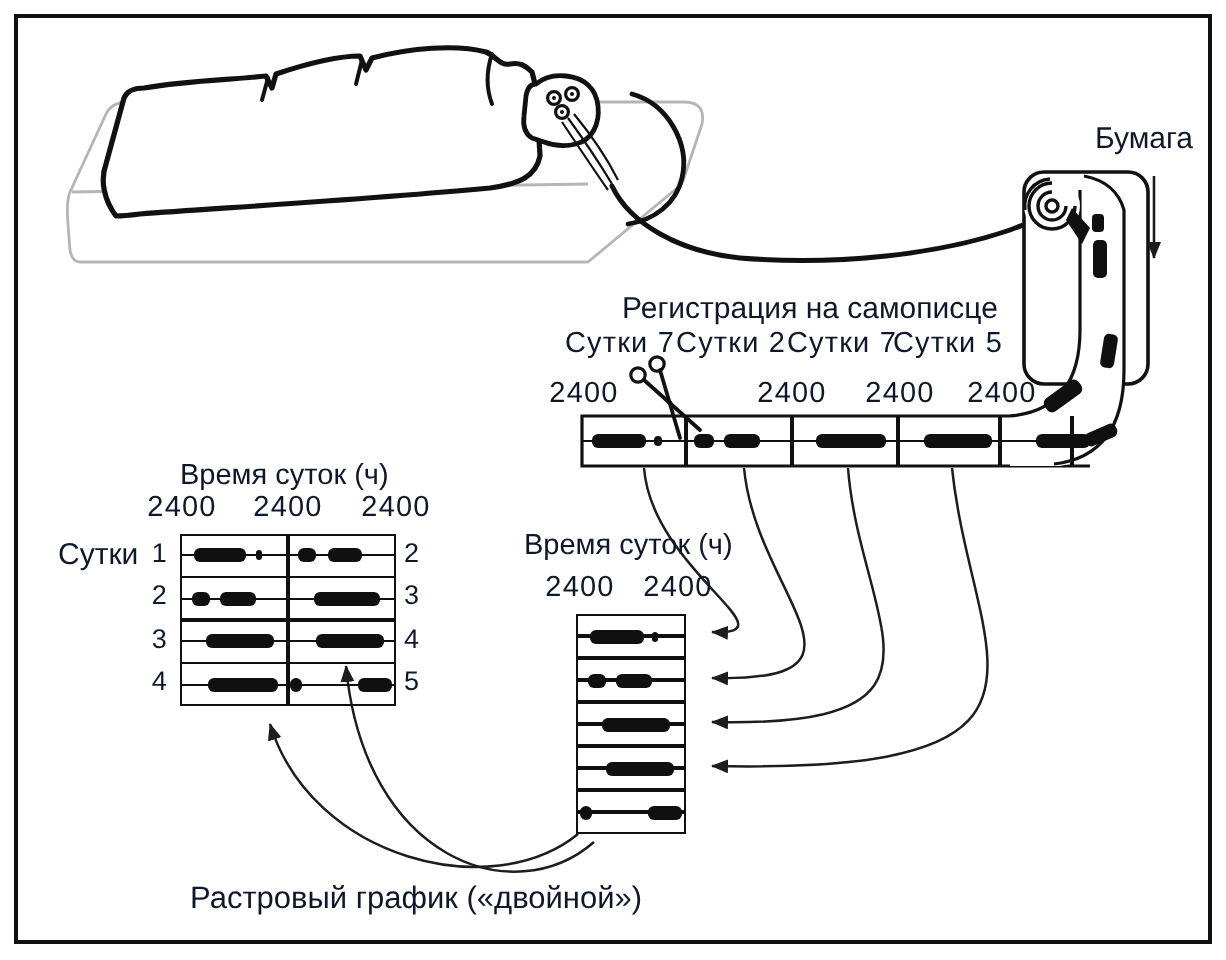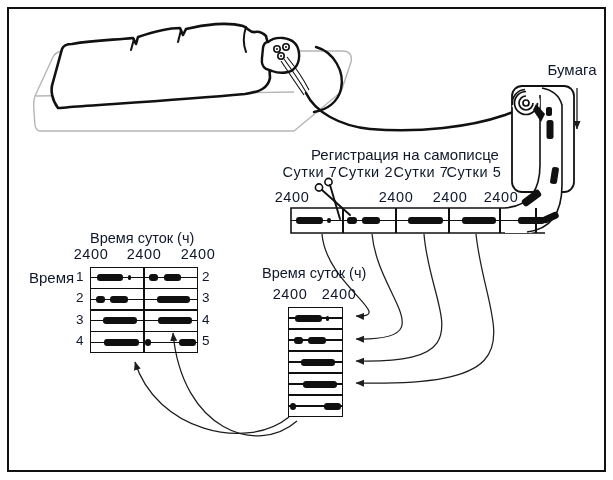--- a/index.html
+++ b/index.html
@@ -115,24 +115,25 @@
       <circle cx="335" cy="201.5" r="1.2" fill="#111" stroke="none"></circle>
     </g>
   </svg>
 
   <div class="t" style="left:542px;top:61px;width:60px;font-size:15px;text-align:center;">Бумага</div>
 
   <div class="t" style="left:311px;top:146px;width:178px;font-size:15px;text-align:center;">Регистрация на самописце</div>
 
   <div class="t title" style="left:90px;top:230px;width:108px;">Время суток (ч)</div>
 
-  <div class="t" style="left:29px;top:269px;font-size:15px;">Время</div>
+  <div class="t" style="left:29px;top:269px;font-size:15px;">Сутки</div>
 
   <div class="t title" style="left:262px;top:265px;width:108px;">Время суток (ч)</div>
 
+  <div class="t cap" style="left:95px;top:441px;width:205px;">Растровый график («двойной»)</div>
 
   <div id="strip" class="plotbox" style="left:291px;top:208px;width:254px;height:25px;">
       <div class="hline" style="left: 0px; top: 11.8px; width: 254px; height: 1.4px;"></div>
       <div class="vline" style="left: 51.35px; top: 0px; width: 1.3px; height: 25px;"></div>
       <div class="vline" style="left: 104.35px; top: 0px; width: 1.3px; height: 25px;"></div>
       <div class="vline" style="left: 157.35px; top: 0px; width: 1.3px; height: 25px;"></div>
       <div class="vline" style="left: 208.35px; top: 0px; width: 1.3px; height: 25px;"></div>
       <div class="vline" style="left: 244.35px; top: 0px; width: 1.3px; height: 25px;"></div>
       <div class="bar" style="left: 5.2px; top: 9px; width: 27.04px; height: 7px;"></div>
       <div class="bar" style="left: 36.4px; top: 10px; width: 3.12px; height: 5px;"></div>

